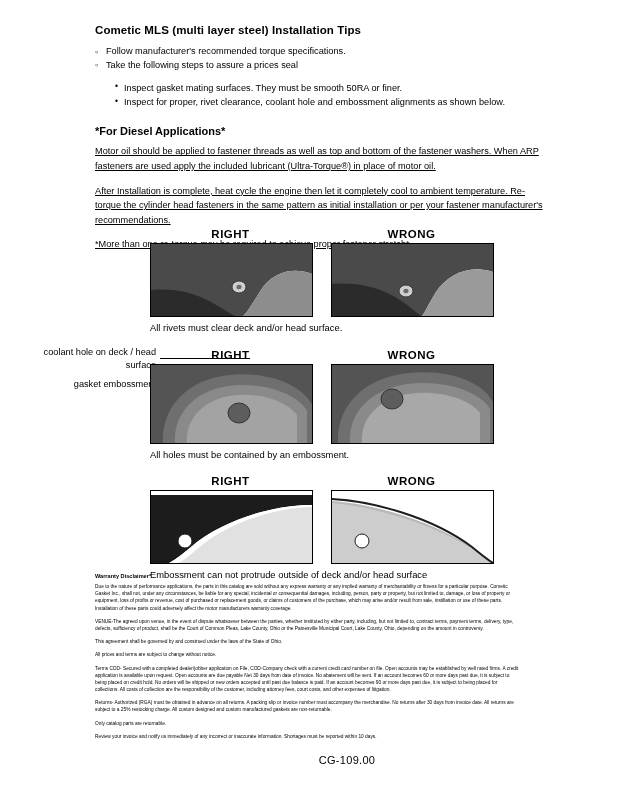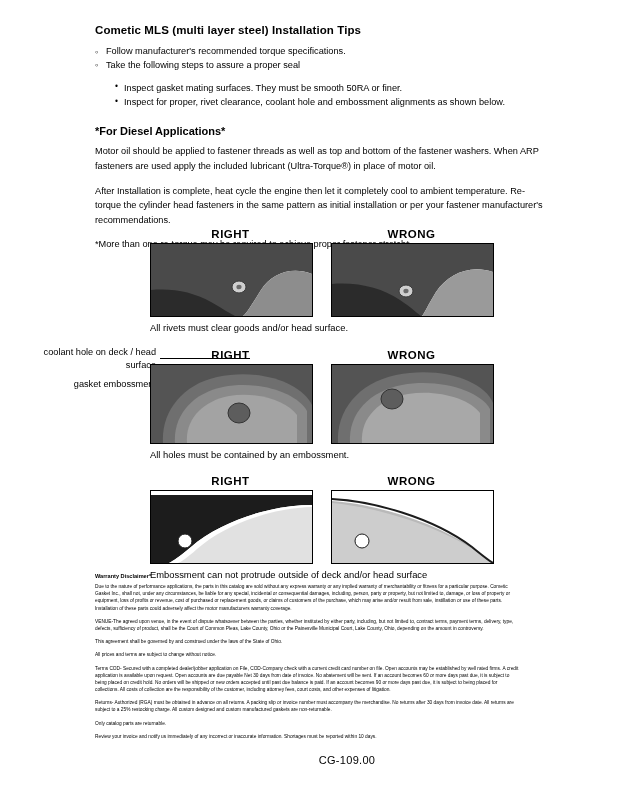--- a/index.html
+++ b/index.html
@@ -71,20 +71,21 @@
   }
   h2.subtitle {
     font-size: 11px;
     font-weight: bold;
     margin: 16px 0 7px 0;
   }
   p.para {
     font-size: 9.2px;
     line-height: 1.58;
     margin: 0 0 10px 0;
+    text-decoration: underline;
   }
   p.para.last {
     margin-bottom: 0;
   }
   
   .figures {
     position: absolute;
     left: 150px;
     top: 228px;
     width: 330px;
@@ -173,21 +174,21 @@
 </head>
 <body>
 
 <div class="page">
 
   <div class="content">
     <h1 class="title">Cometic MLS (multi layer steel) Installation Tips</h1>
 
     <ul class="bullets">
       <li>Follow manufacturer's recommended torque specifications.</li>
-      <li>Take the following steps to assure a proper seal</li>
+      <li>Take the following steps to assure a prices seal</li>
     </ul>
     <ul class="sub">
       <li>Inspect gasket mating surfaces.  They must be smooth 50RA or finer.</li>
       <li>Inspect for proper, rivet clearance, coolant hole and embossment alignments as shown below.</li>
     </ul>
 
     <h2 class="subtitle">*For Diesel Applications*</h2>
     <p class="para">Motor oil should be applied to fastener threads as well as top and bottom of the fastener washers.  When ARP fasteners are used apply the included lubricant (Ultra-Torque®) in place of motor oil.</p>
     <p class="para">After Installation is complete, heat cycle the engine then let it completely cool to ambient temperature. Re-torque the cylinder head fasteners in the same pattern as initial installation or per your fastener manufacturer's recommendations.</p>
     <p class="para last">*More than one re-torque may be required to achieve proper fastener stretch*</p>
@@ -223,21 +224,21 @@
             <rect x="0" y="0" width="161" height="72" fill="#ffffff"></rect>
             <path d="M0,0 L161,0 L161,28 C138,20 116,30 104,48 C96,61 92,70 90,72 L0,72 Z" fill="#4a4a4a"></path>
             <path d="M161,28 C138,20 116,30 104,48 C96,61 92,70 90,72 L161,72 Z" fill="#9a9a9a"></path>
             <path d="M0,40 C26,38 50,44 68,56 C80,64 86,70 89,72 L0,72 Z" fill="#2b2b2b"></path>
             <ellipse cx="74" cy="47" rx="7" ry="6" fill="#cfcfcf" stroke="#3a3a3a" stroke-width="1"></ellipse>
             <ellipse cx="74" cy="47" rx="2.6" ry="2.3" fill="#6b6b6b"></ellipse>
           </svg>
         </div>
       </div>
     </div>
-    <div class="caption">All rivets must clear goods and/or head surface.</div>
+    <div class="caption">All rivets must clear deck and/or head surface.</div>
 
     <div class="fig-row">
       <div class="fig-col">
         <div class="fig-label">RIGHT</div>
         <div class="fig-box tall">
           <svg width="161" height="78" viewBox="0 0 161 78">
             <rect x="0" y="0" width="161" height="78" fill="#ffffff"></rect>
             <path d="M0,0 L161,0 L161,78 L0,78 Z" fill="#545454"></path>
             <path d="M12,78 C10,48 30,20 66,12 C110,3 150,18 161,40 L161,78 Z" fill="#6f6f6f"></path>
             <path d="M24,78 C22,50 42,28 72,22 C108,15 146,28 156,46 L156,78 Z" fill="#8a8a8a"></path>

